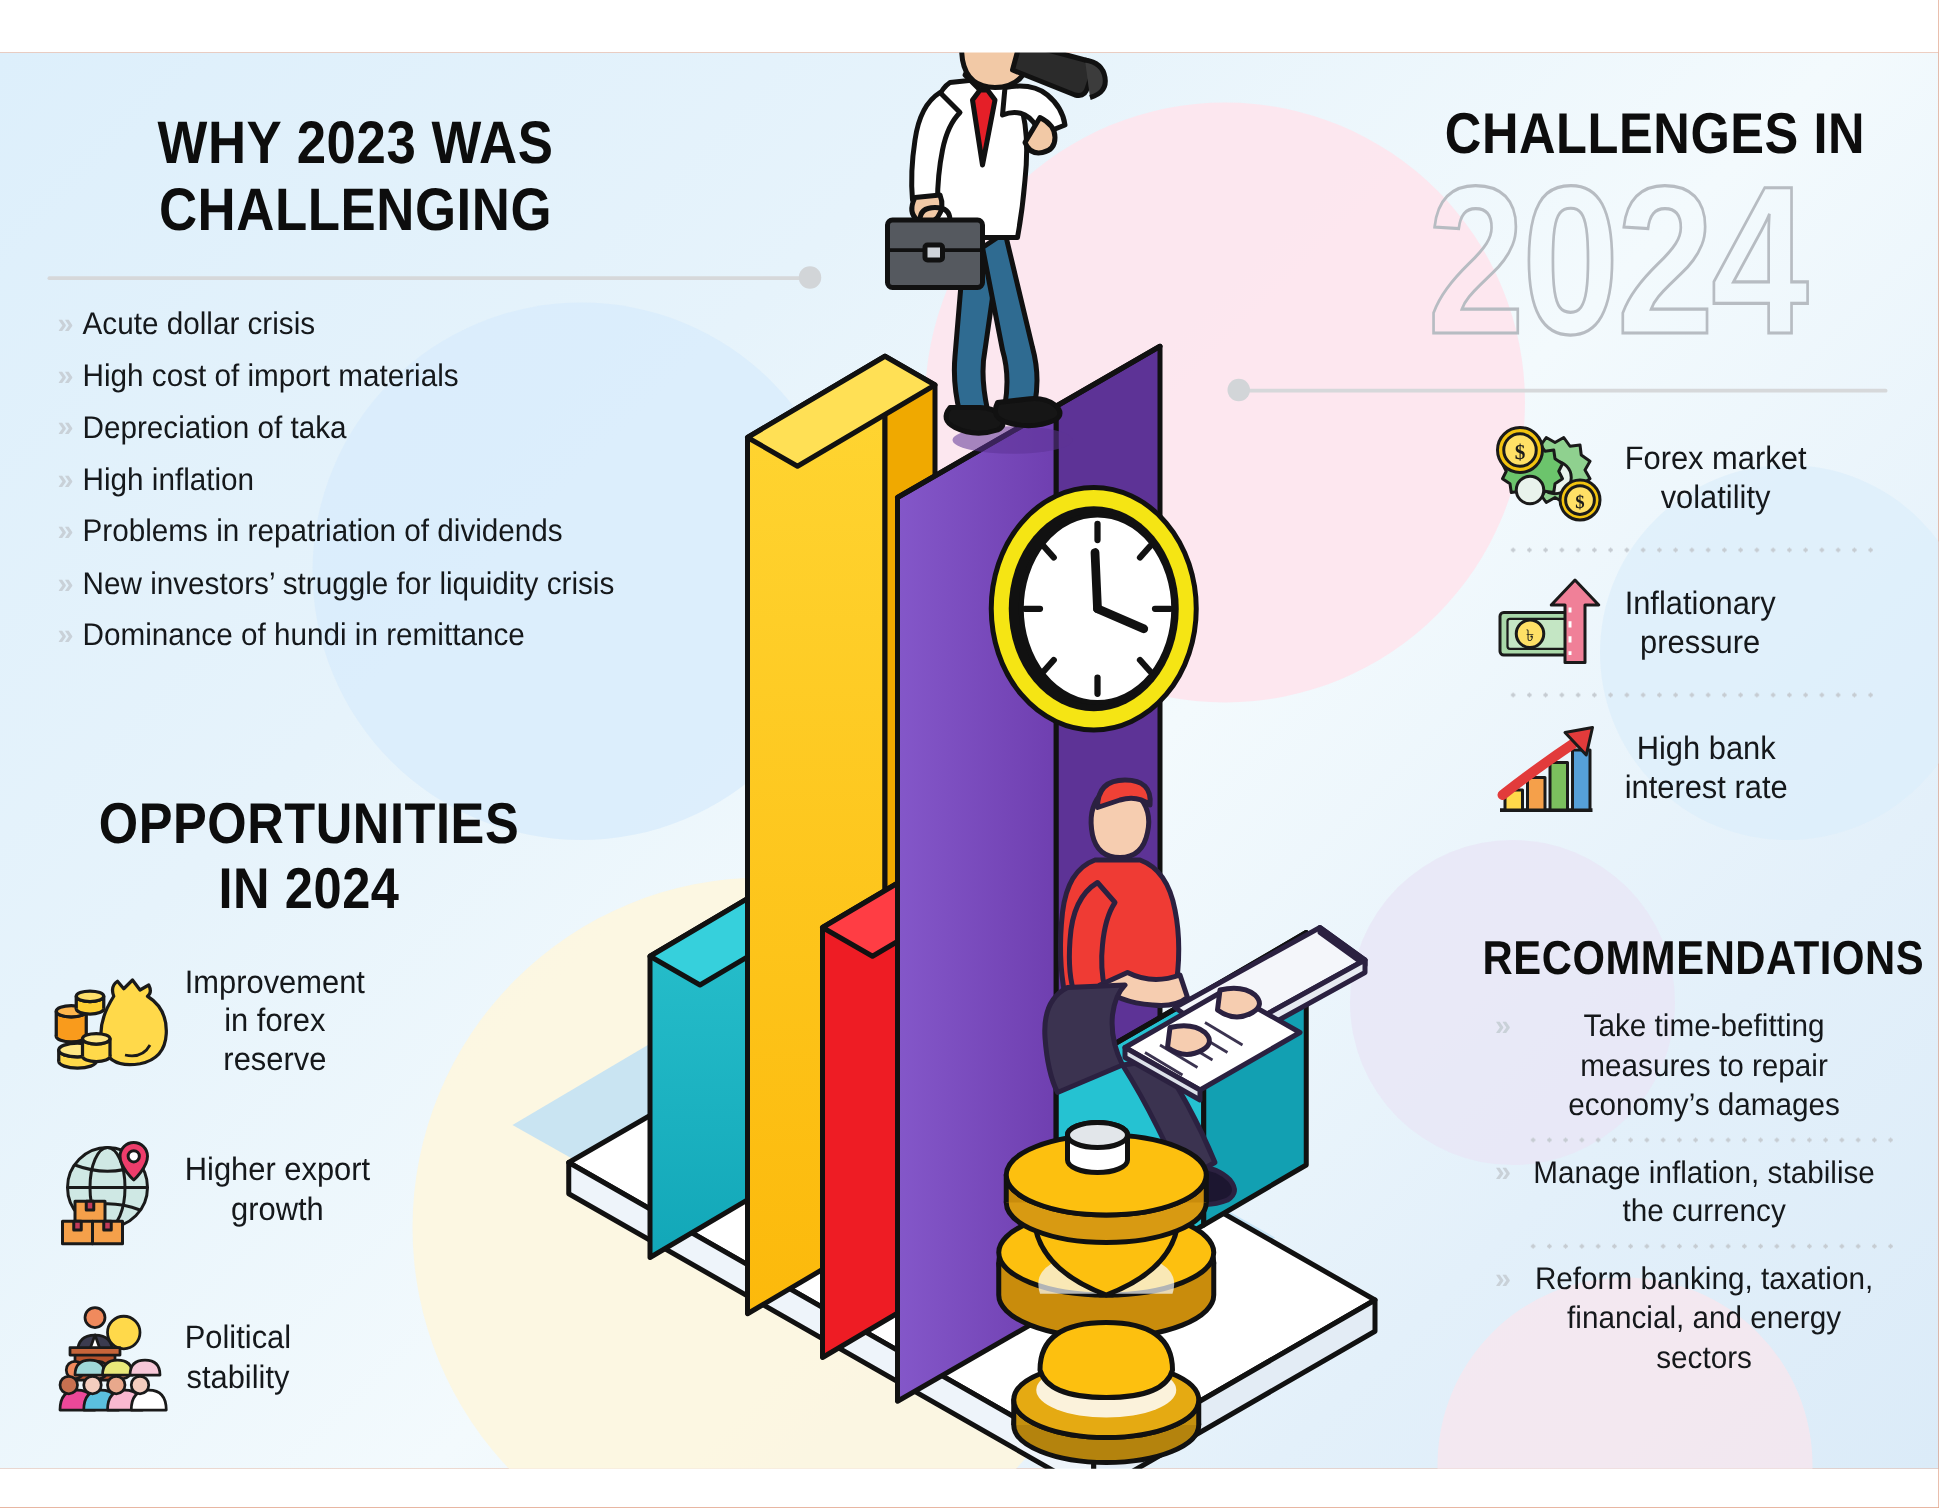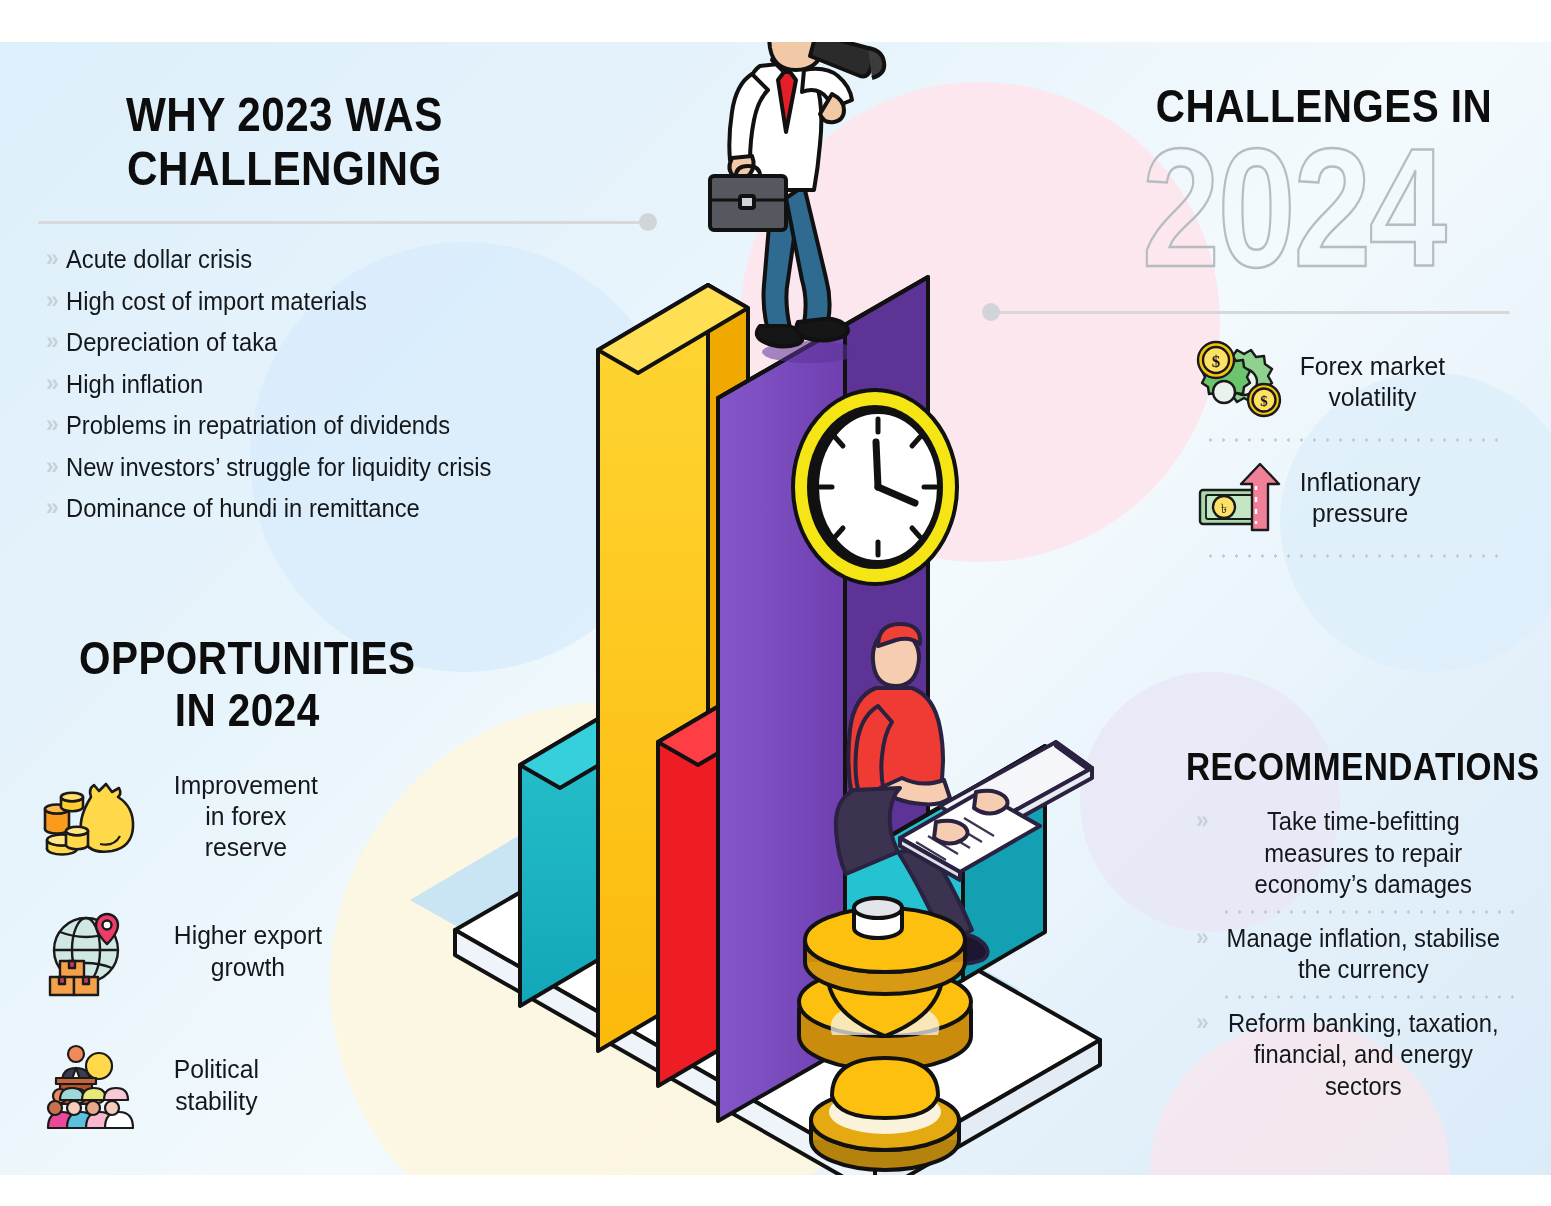--- a/index.html
+++ b/index.html
@@ -105,21 +105,21 @@
     font-size:25px; color:#15181b; line-height:1.26;
     transform:scaleX(.95); transform-origin:left center;
   }
 
   
   #title-opp{
     position:absolute; left:36px; top:632px; width:480px;
     font-size:46px; line-height:1.14;
   }
   #opp-list{ position:absolute; left:36px; top:770px; width:320px; }
-  .opp-row{ display:flex; align-items:center; margin-bottom:42px;gap:26px; }
+  .opp-row{ display:flex; align-items:center; margin-bottom:42px; }
   .opp-ico{ flex:0 0 auto; width:108px; height:92px; position:relative; }
   .opp-lbl{
     font-family:"Liberation Sans Narrow","Liberation Sans", sans-serif;
     font-size:26px; color:#15181b; line-height:1.2; padding-left:4px;
     transform:scaleX(.95); transform-origin:left center;
   }
 
   
   #chal-list{ position:absolute; left:1190px; top:338px; width:345px; }
   .chal-row{ display:flex; align-items:center; }
@@ -513,20 +513,39 @@
         </svg>
       </div>
       <div class="chal-lbl">
         <div>Inflationary</div>
         <div>pressure</div>
       </div>
     </div>
 
     <div class="dotsep"></div>
 
+    <div class="chal-row">
+      <div class="chal-ico">
+        <svg viewBox="0 0 104 88" width="104" height="88">
+          <g stroke="#1a1a1a" stroke-width="2.4" stroke-linejoin="round">
+            <line x1="10" y1="78" x2="84" y2="78" stroke-width="3"></line>
+            <rect x="14" y="62" width="14" height="16" fill="#ffd94a"></rect>
+            <rect x="32" y="52" width="14" height="26" fill="#f5a04a"></rect>
+            <rect x="50" y="40" width="14" height="38" fill="#7bbf5e"></rect>
+            <rect x="68" y="30" width="14" height="48" fill="#56a0d8"></rect>
+            <path d="M12 66 q28 -22 58 -42" fill="none" stroke="#e23b3b" stroke-width="8" stroke-linecap="round"></path>
+            <path d="M62 16 l22 -4 l-5 22z" fill="#e23b3b"></path>
+          </g>
+        </svg>
+      </div>
+      <div class="chal-lbl">
+        <div>High bank</div>
+        <div>interest rate</div>
+      </div>
+    </div>
   </div>
 
   <div id="title-rec" class="h-cond">RECOMMENDATIONS</div>
 
   <div id="rec-list">
     <div class="rec-row">
       <span class="chev">»</span>
       <span class="rec-txt">Take time-befitting measures to repair economy’s damages</span>
     </div>
     <div class="dotsep2"></div>

